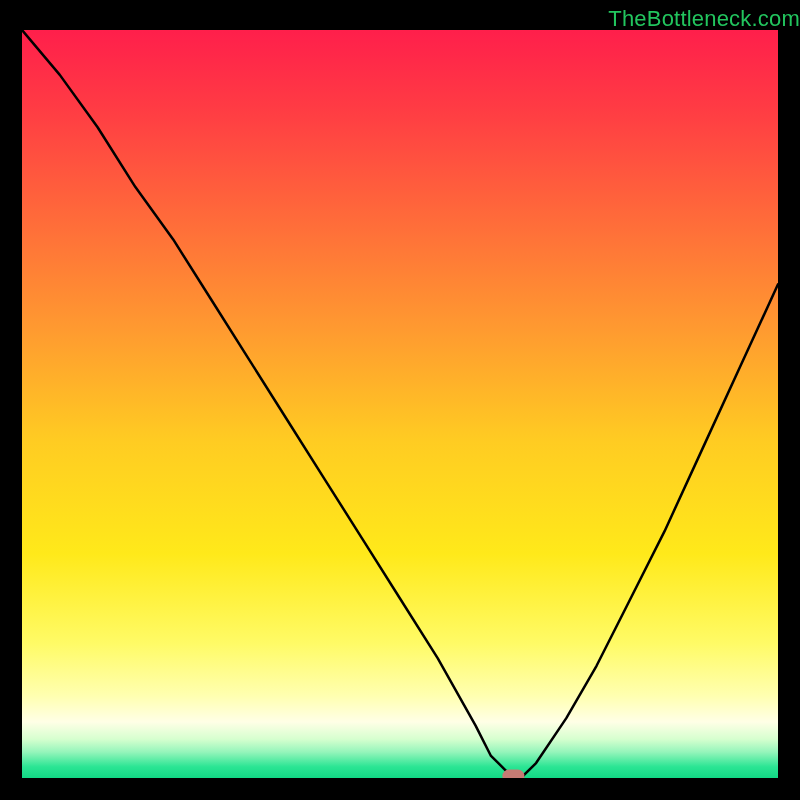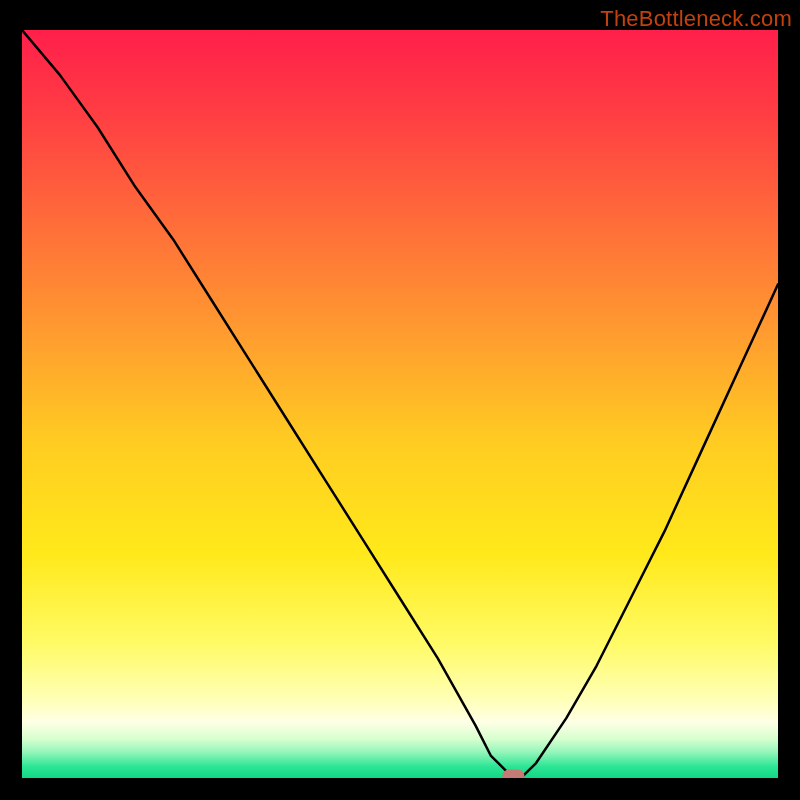--- a/index.html
+++ b/index.html
@@ -13,22 +13,22 @@
   }
   .frame {
     position: relative;
     width: 800px;
     height: 800px;
     background: #000;
   }
   .watermark {
     position: absolute;
     top: 6px;
-    right: 8px;
-    color: #c2410c;
+    right: 0;
+    color: #22c55e;
     font-size: 22px;
     font-weight: 500;
     letter-spacing: 0.2px;
     z-index: 5;
   }
   .plot-area {
     position: absolute;
     left: 22px;
     top: 30px;
     width: 756px;

